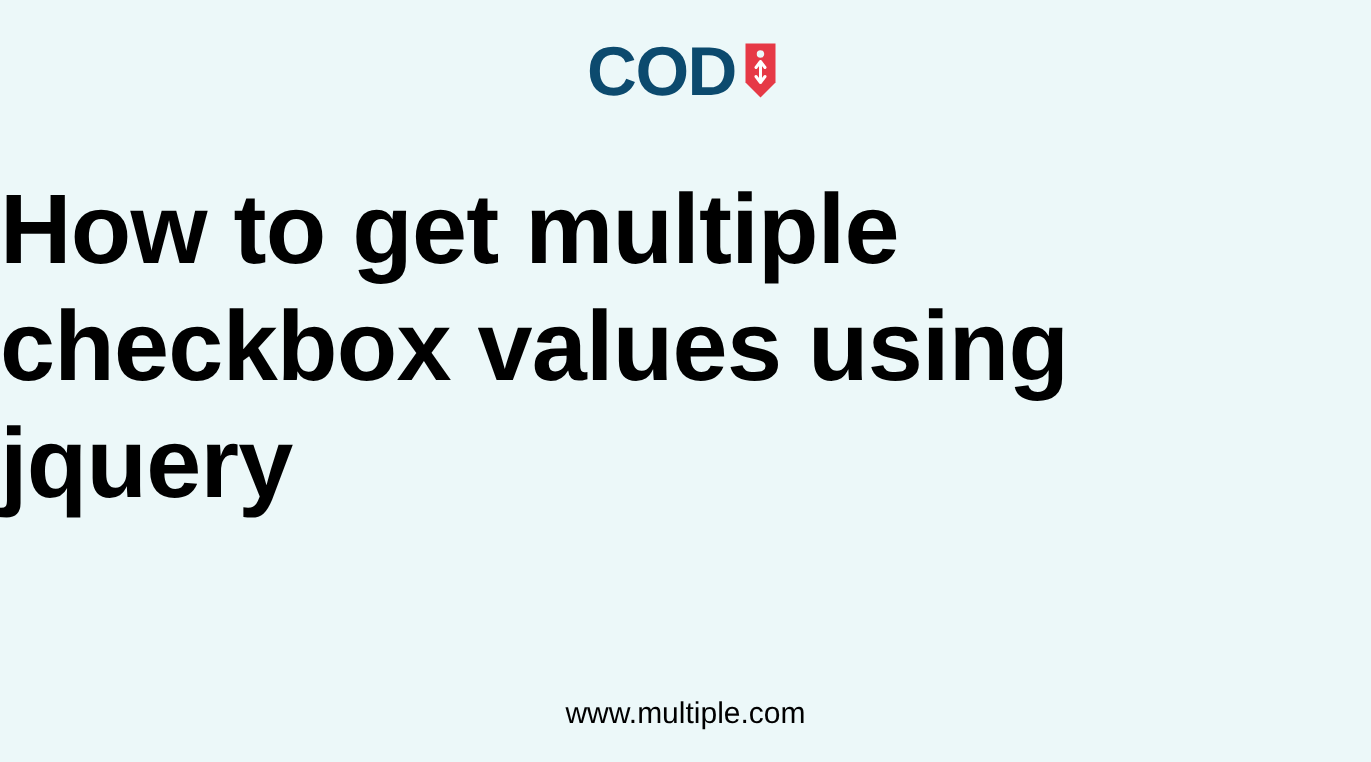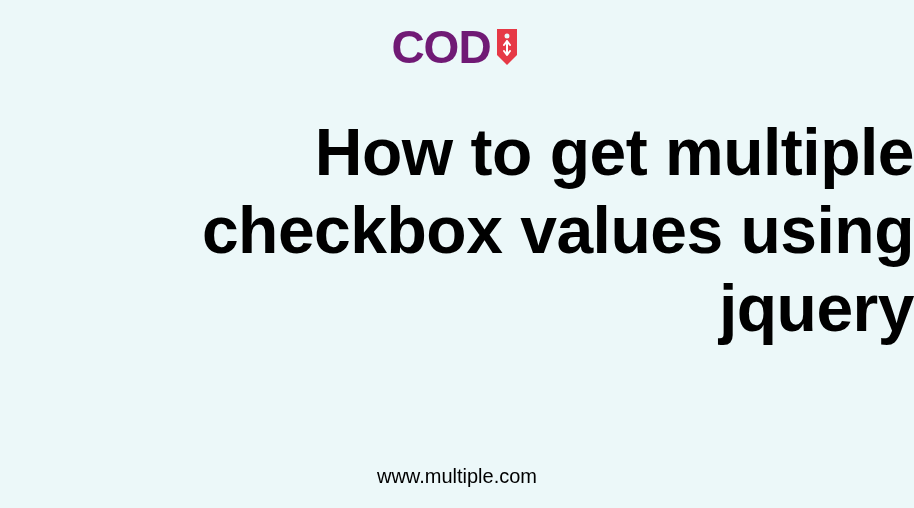--- a/index.html
+++ b/index.html
@@ -24,32 +24,32 @@
       justify-content: center;
     }
     .logo-text {
       font-size: 46px;
       font-weight: 900;
       letter-spacing: -1px;
       display: flex;
       align-items: center;
     }
     .logo-black {
-      color: #701a75;
+      color: #0c4a6e;
     }
     .logo-red {
       color: #e63946;
     }
     .tag-icon {
       display: inline-flex;
       align-items: center;
       margin: 0 2px;
     }
     .heading {
-      text-align: right;
+      text-align: left;
       margin-top: 40px;
       font-size: 66px;
       font-weight: 900;
       color: #000000;
       line-height: 1.18;
       letter-spacing: -0.5px;
     }
     .footer-url {
       position: absolute;
       bottom: 20px;

